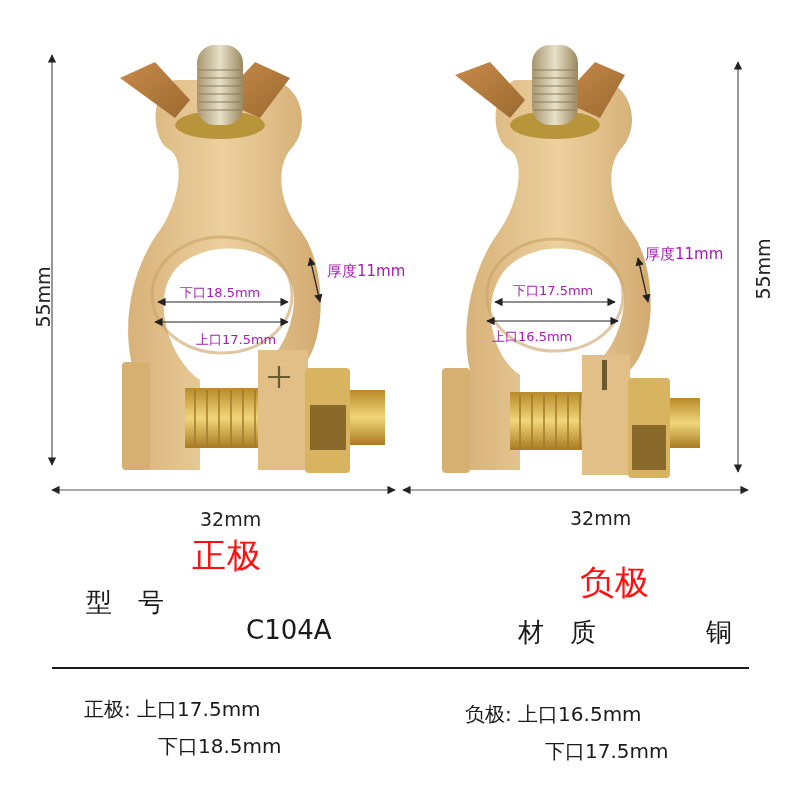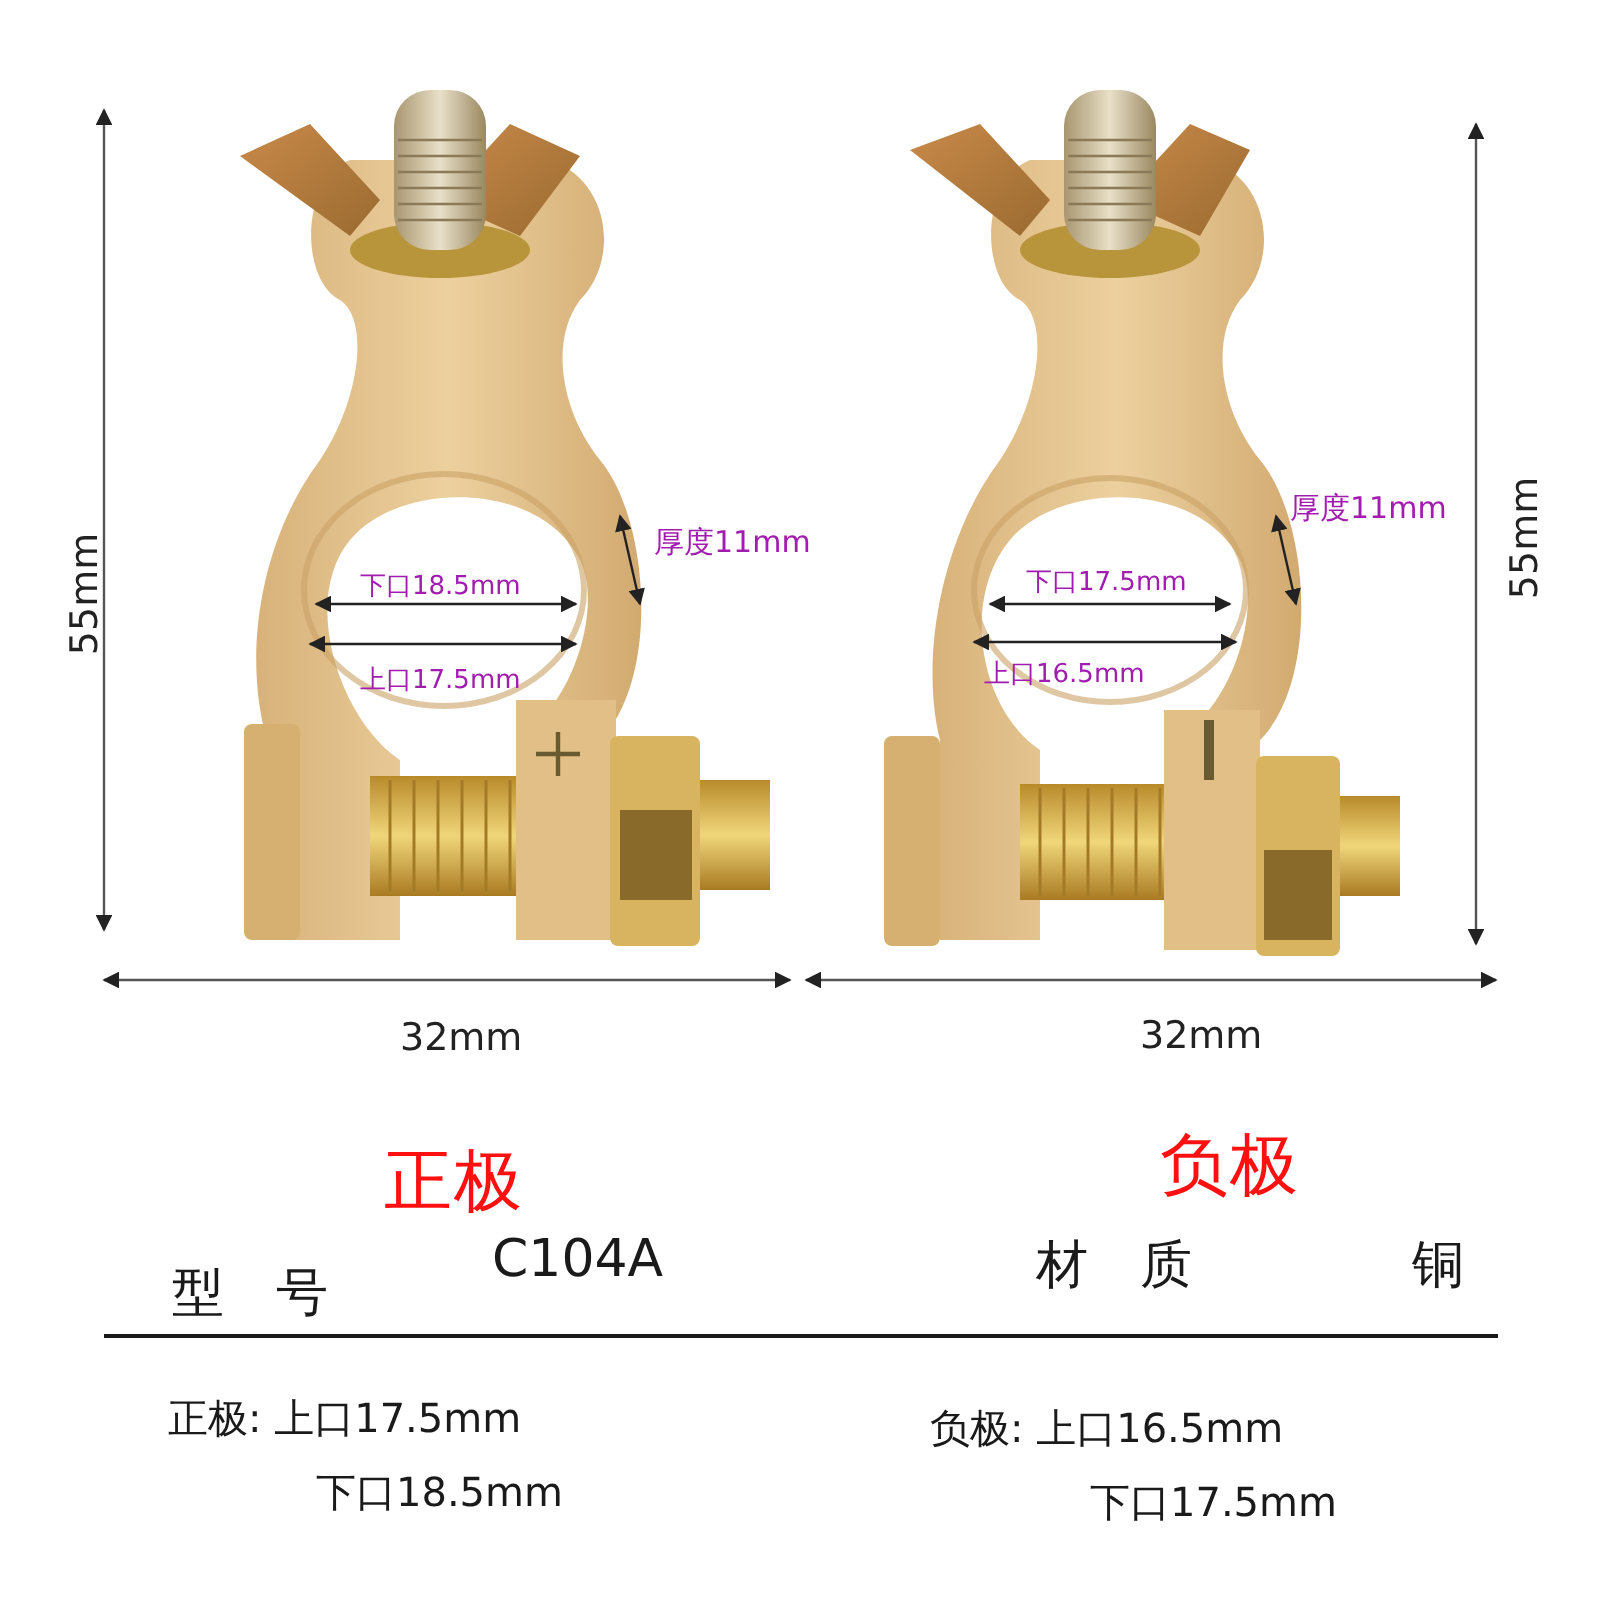--- a/index.html
+++ b/index.html
@@ -131,31 +131,31 @@
     <line x1="638" y1="258" x2="648" y2="302" stroke="#222" stroke-width="1.2" marker-start="url(#arr)" marker-end="url(#arr)"></line>
   </g>
 </svg>
 
 <div class="abs dimtext vtext" style="left:12px; top:286px;">55mm</div>
 <div class="abs dimtext vtext" style="left:732px; top:258px;">55mm</div>
 <div class="abs dimtext" style="left:200px; top:508px;">32mm</div>
 <div class="abs dimtext" style="left:570px; top:507px;">32mm</div>
 
 <div class="abs small" style="left:180px; top:284px;">下口18.5mm</div>
-<div class="abs small" style="left:180px; top:331px;">上口17.5mm</div>
+<div class="abs small" style="left:196px; top:331px;">上口17.5mm</div>
 <div class="abs small" style="left:327px; top:262px; font-size:15px;">厚度11mm</div>
 
 <div class="abs small" style="left:513px; top:282px;">下口17.5mm</div>
 <div class="abs small" style="left:492px; top:328px;">上口16.5mm</div>
 <div class="abs small" style="left:645px; top:245px; font-size:15px;">厚度11mm</div>
 
-<div class="abs red" style="left:192px; top:568px;">正极</div>
+<div class="abs red" style="left:192px; top:533px;">正极</div>
 <div class="abs red" style="left:580px; top:560px;">负极</div>
 
-<div class="abs spec" style="left:86px; top:629px;">型　号</div>
+<div class="abs spec" style="left:86px; top:585px;">型　号</div>
 <div class="abs spec" style="left:246px; top:615px;">C104A</div>
 <div class="abs spec" style="left:470px; top:615px;margin-left:48px;">材　质</div>
 <div class="abs spec" style="left:706px; top:615px;">铜</div>
 
 <div class="divider"></div>
 
 <div class="abs bottom" style="left:84px; top:690px;">正极: 上口17.5mm</div>
 <div class="abs bottom" style="left:158px; top:727px;">下口18.5mm</div>
 <div class="abs bottom" style="left:465px; top:695px;">负极: 上口16.5mm</div>
 <div class="abs bottom" style="left:545px; top:732px;">下口17.5mm</div>

